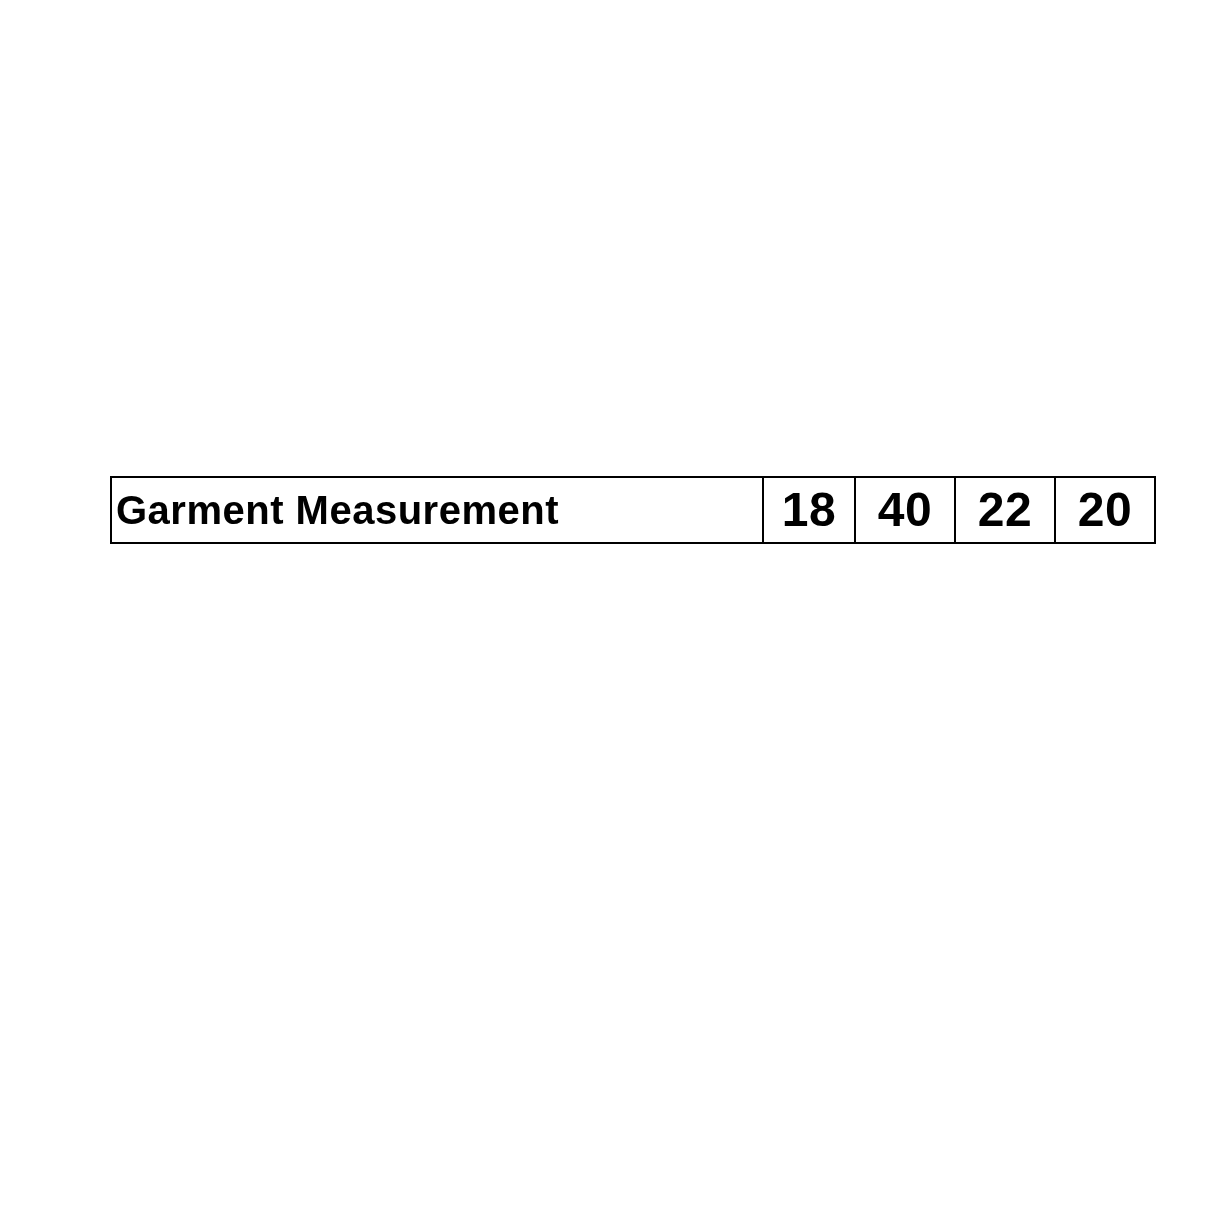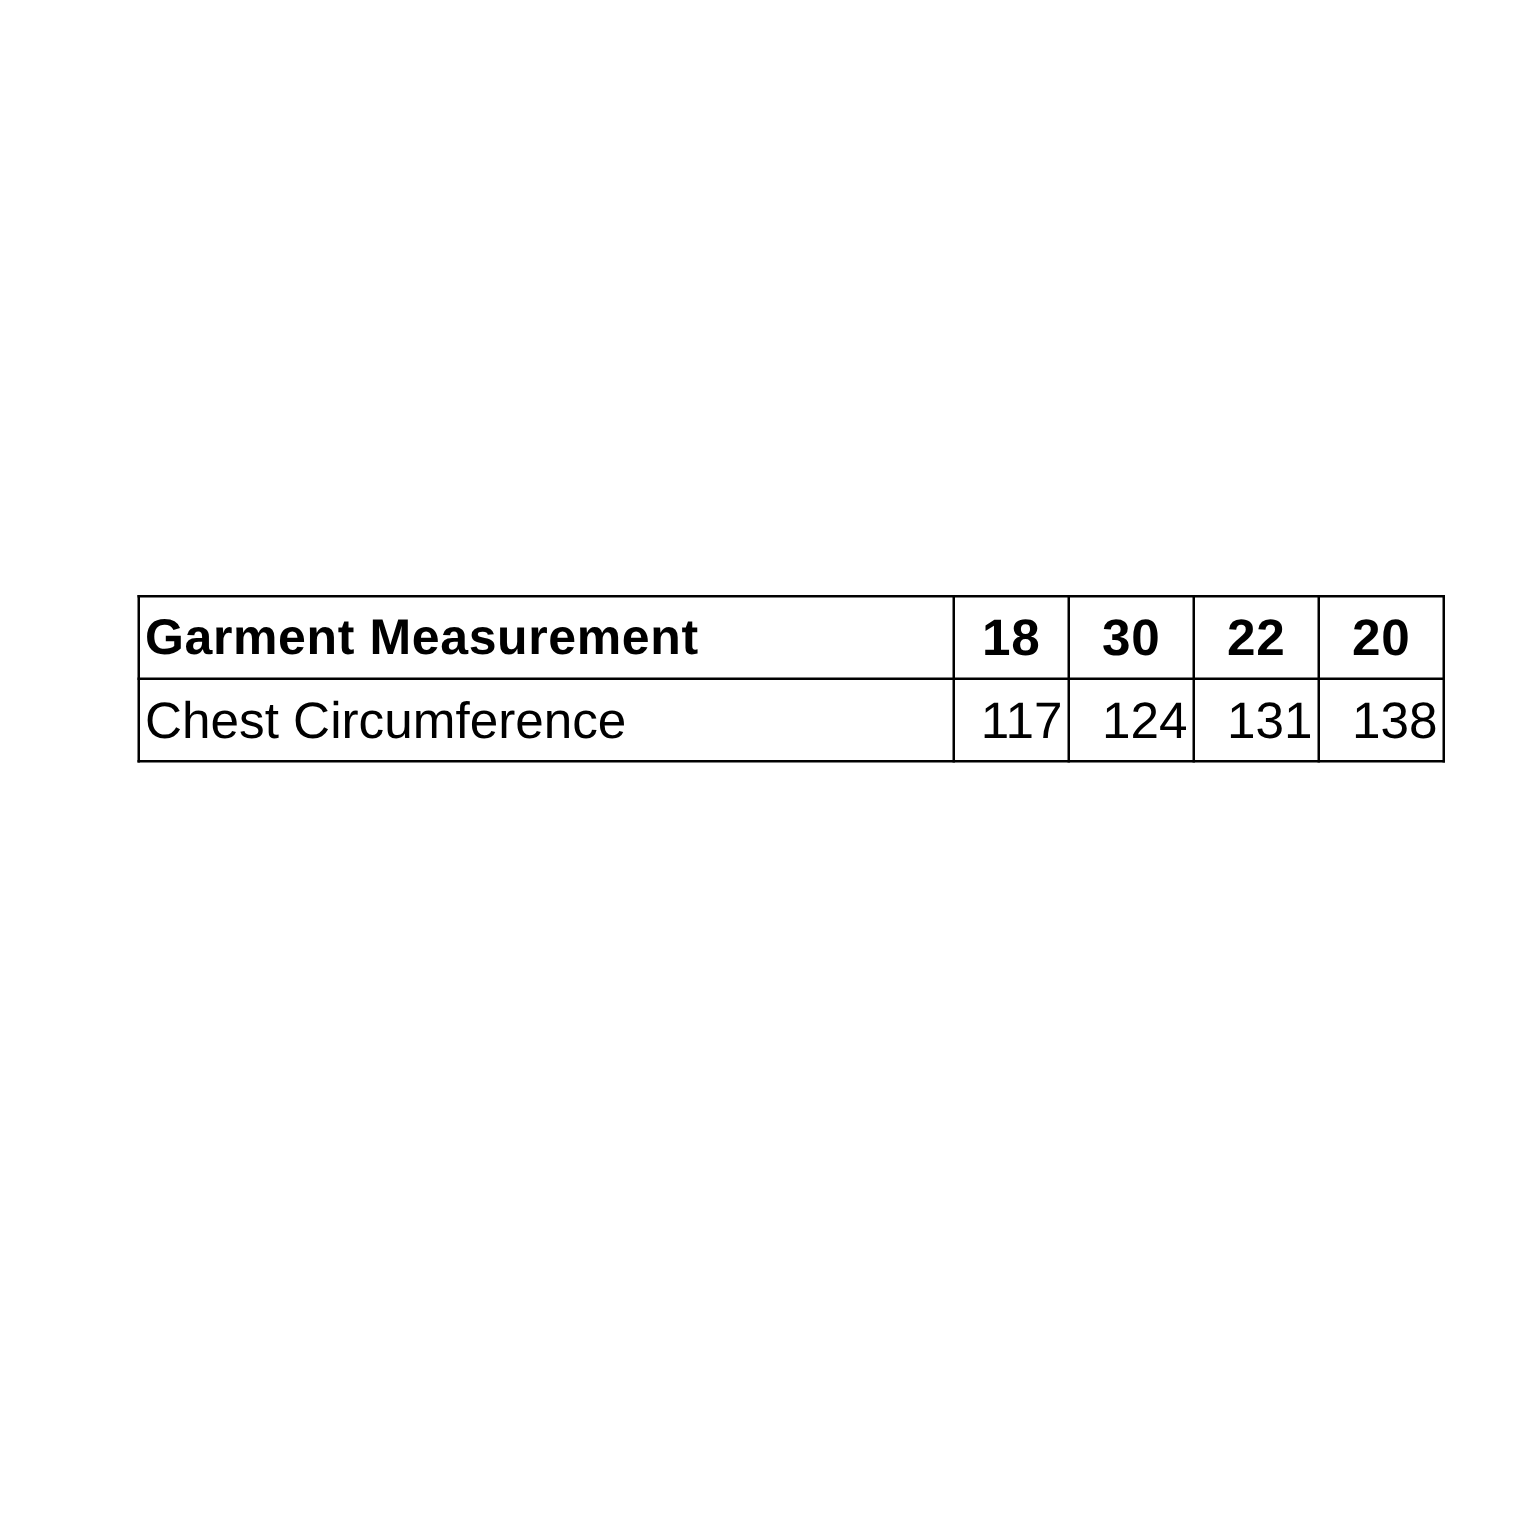--- a/index.html
+++ b/index.html
@@ -24,21 +24,21 @@
     border-collapse: collapse;
     table-layout: fixed;
     width: 1046px;
     color: #000000;
   }
   table.measure-table td {
     border: 2px solid #000000;
     padding: 0 4px;
     height: 64px;
     line-height: 64px;
-    font-size: 41px;
+    font-size: 48px;
     white-space: nowrap;
     overflow: hidden;
     vertical-align: middle;
   }
   
   col.c-label { width: 652px; }
   col.c-first { width: 92px; }
   col.c-num   { width: 100px; }
 
   tr.header-row td {
@@ -70,26 +70,19 @@
       <col class="c-label">
       <col class="c-first">
       <col class="c-num">
       <col class="c-num">
       <col class="c-num">
     </colgroup>
     <tbody>
       <tr class="header-row">
         <td class="label-cell">Garment Measurement</td>
         <td class="num-cell">18</td>
-        <td class="num-cell">30</td>
+        <td class="num-cell">40</td>
         <td class="num-cell">22</td>
         <td class="num-cell">20</td>
-      </tr>
-      <tr>
-        <td class="label-cell">Chest Circumference</td>
-        <td class="num-cell">117</td>
-        <td class="num-cell">124</td>
-        <td class="num-cell">131</td>
-        <td class="num-cell">138</td>
       </tr>
     </tbody>
   </table>
 </div>
 
 </body></html>

